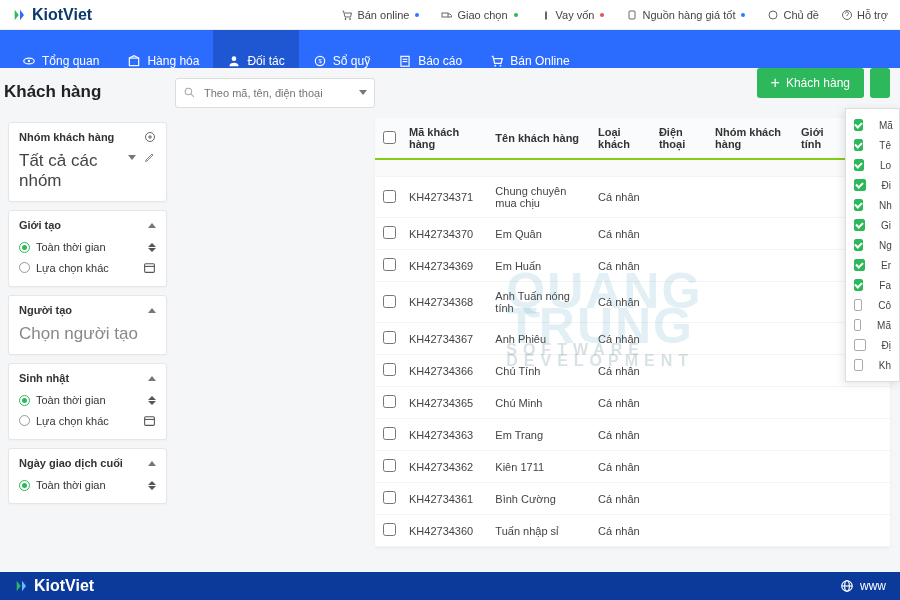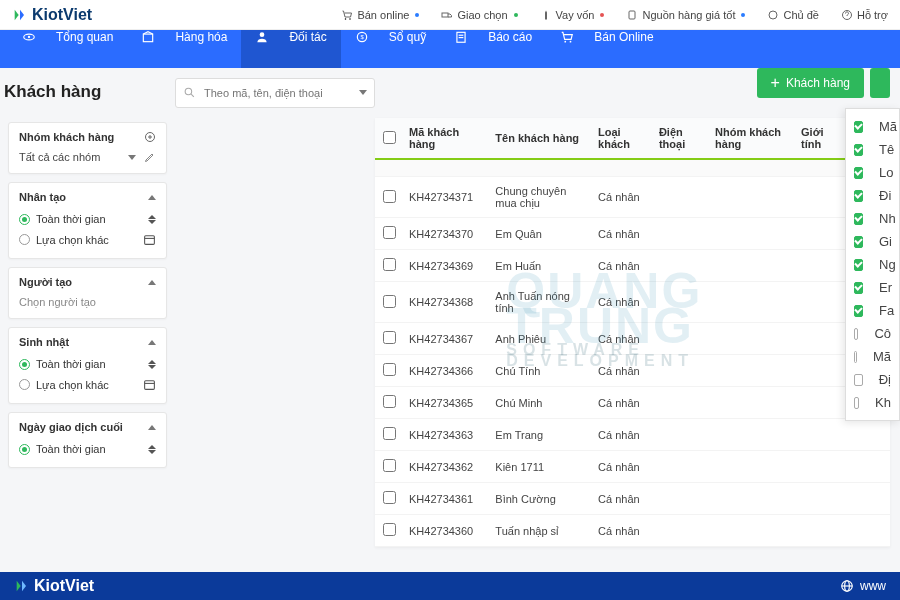--- a/index.html
+++ b/index.html
@@ -6,34 +6,34 @@
 body{background:#f5f6f8;font-size:12px;color:#333;overflow:hidden}
 .topbar{height:30px;background:#fff;display:flex;align-items:center;padding:0 12px;gap:18px;border-bottom:1px solid #eee}
 .logo{display:flex;align-items:center;gap:4px;font-weight:700;color:#0b3a6e;font-size:16px}
 .logo-icon{width:16px;height:16px;display:inline-block}
 .toplinks{display:flex;gap:22px;margin-left:auto;font-size:11px;color:#444}
 .toplink{display:flex;align-items:center;gap:4px;cursor:pointer}
 .toplink .ico{width:12px;height:12px}
 .dot{width:4px;height:4px;border-radius:50%;margin-left:2px}
 .dot.b{background:#2b7cff}.dot.g{background:#2eb85c}.dot.r{background:#e55353}
 .navbar{height:38px;background:#2b6cff;display:flex;align-items:center;padding:0 8px;color:#fff}
-.navitem{display:flex;align-items:flex-start;gap:20px;padding:0 14px;height:100%;cursor:pointer;font-size:12px}
+.navitem{display:flex;align-items:flex-end;gap:6px;padding:0 14px;height:100%;cursor:pointer;font-size:12px}
 .navitem.active{background:#1f56d1}
 .navitem .ico{width:14px;height:14px;fill:#fff}
 .main{display:flex;height:calc(600px - 30px - 38px - 28px);position:relative}
 .sidebar{width:175px;padding:10px 8px;display:flex;flex-direction:column;gap:8px}
 .searchbox{flex:1;max-width:330px;position:relative}
 .searchbox input{width:100%;height:30px;border:1px solid #ddd;border-radius:3px;padding:0 28px;font-size:11px;color:#888}
 .searchbox .sico{position:absolute;left:8px;top:8px;width:13px;height:13px;fill:#aaa}
 .searchbox .dico{position:absolute;right:8px;top:12px}
 .page-title{font-size:17px;font-weight:700;color:#222;margin:14px 0 10px 4px}
 .card{background:#fff;border:1px solid #e6e6e6;border-radius:3px;padding:8px 10px;box-shadow:0 1px 2px rgba(0,0,0,.03)}
 .card-h{display:flex;align-items:center;justify-content:space-between;font-weight:700;font-size:11px;margin-bottom:6px}
 .card-h .ico{width:12px;height:12px;fill:#666}
-.selrow{display:flex;align-items:flex-start;justify-content:space-between;font-size:11px;color:#444;padding:2px 0}
+.selrow{display:flex;align-items:flex-start;justify-content:space-between;font-size:17px;color:#444;padding:2px 0}
 .radio{display:flex;align-items:center;gap:6px;font-size:11px;color:#333;padding:4px 0}
 .radiodot{width:11px;height:11px;border-radius:50%;border:1.5px solid #999;display:inline-block;position:relative}
 .radiodot.on{border-color:#2eb85c}
 .radiodot.on::after{content:"";position:absolute;inset:2px;border-radius:50%;background:#2eb85c}
 .tablewrap{flex:1;padding:10px 10px 0 0;position:relative}
 .btnbar{position:absolute;right:10px;top:0;display:flex;gap:6px}
 .btn-add{background:#2eb85c;color:#fff;border:none;border-radius:3px;height:30px;padding:0 14px;display:flex;align-items:center;gap:6px;font-size:12px;cursor:pointer}
 .btn-more{background:#2eb85c;width:20px;height:30px;border:none;border-radius:3px}
 table{width:100%;border-collapse:collapse;background:#fff;margin-top:40px;font-size:11px;box-shadow:0 1px 3px rgba(0,0,0,.05)}
 th{text-align:left;padding:8px 6px;border-bottom:2px solid #84cc16;font-weight:700;color:#333;background:#fafbfc}
@@ -42,21 +42,21 @@
 th:first-child,td:first-child{width:28px;text-align:center}
 input[type=checkbox]{cursor:pointer}
 .chev{width:0;height:0;border-left:4px solid transparent;border-right:4px solid transparent;border-top:5px solid #777;display:inline-block}
 .updn{display:inline-flex;flex-direction:column;gap:1px}
 .updn::before,.updn::after{content:"";width:0;height:0;border-left:4px solid transparent;border-right:4px solid transparent}
 .updn::before{border-bottom:4px solid #555}
 .updn::after{border-top:4px solid #555}
 .cal{width:13px;height:13px;fill:#555}
 .pencil{width:12px;height:12px;fill:#888}
 .colmenu{position:absolute;right:0;top:40px;width:55px;background:#fff;border:1px solid #ddd;box-shadow:-2px 2px 8px rgba(0,0,0,.1);padding:6px 0;z-index:10}
-.colmenu .opt{display:flex;align-items:center;gap:16px;padding:4px 8px;font-size:13px;color:#444}
+.colmenu .opt{display:flex;align-items:center;gap:16px;padding:4px 8px;font-size:10px;color:#444}
 .cmchk{width:12px;height:12px;border:1px solid #aaa;border-radius:2px;display:inline-flex;align-items:center;justify-content:center}
 .cmchk.on{background:#2eb85c;border-color:#2eb85c}
 .cmchk.on::after{content:"";width:5px;height:3px;border:2px solid #fff;border-top:none;border-right:none;transform:rotate(-45deg);margin-top:-2px}
 .watermark{position:absolute;left:50%;top:50%;transform:translate(-50%,-50%);font-size:50px;font-weight:800;color:rgba(60,150,180,.15);letter-spacing:2px;pointer-events:none;line-height:.7}
 .watermark .sub{font-size:16px;letter-spacing:6px;color:rgba(100,140,150,.25)}
 .footer{height:28px;background:#0b3a9a;display:flex;align-items:center;padding:0 14px;color:#fff}
 .footer .logo{color:#fff}
 .footer .right{margin-left:auto;display:flex;gap:6px;font-size:12px}
 .globe{width:14px;height:14px;fill:#fff}
 .leftcol{display:flex;flex-direction:column}
@@ -200,21 +200,21 @@
               <span class="chev"></span>
               <svg class="pencil" viewBox="0 0 24 24">
                 <path d="M3 21l3-1 12-12-2-2L4 18z" fill="none" stroke="#888" stroke-width="2"></path>
               </svg>
             </span>
         </div>
       </div>
 
       <div class="card">
         <div class="card-h">
-            <span>Nhân tạo</span>
+            <span>Giới tạo</span>
             <span class="chev" style="transform:rotate(180deg)"></span>
           </div>
         <div class="radio">
             <span class="radiodot on"></span>
             <span>Toàn thời gian</span>
             <span class="updn" style="margin-left:auto"></span>
           </div>
         <div class="radio">
             <span class="radiodot"></span>
             <span>Lựa chọn khác</span>

